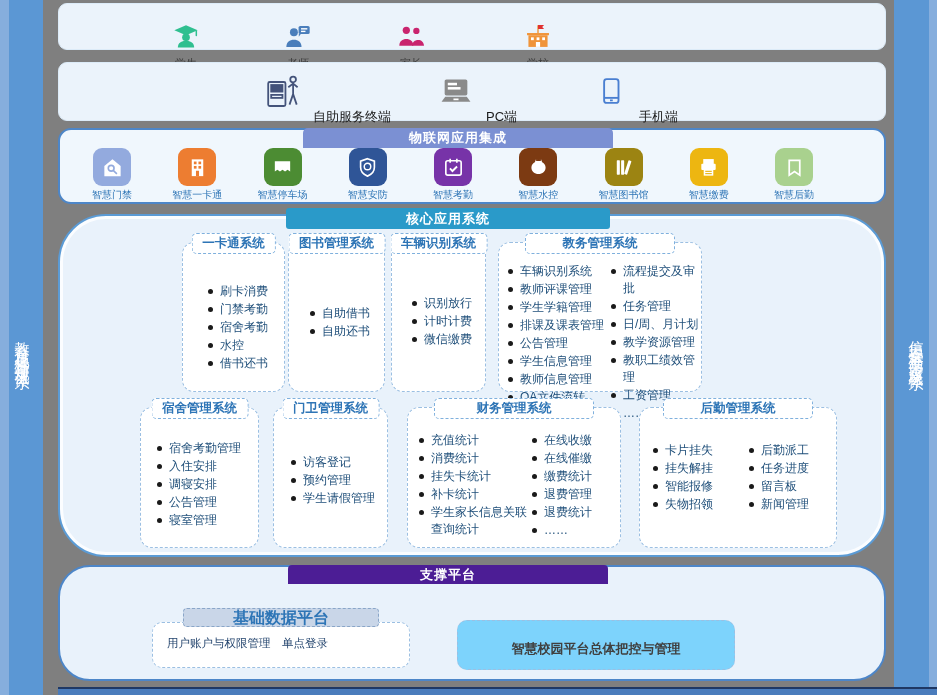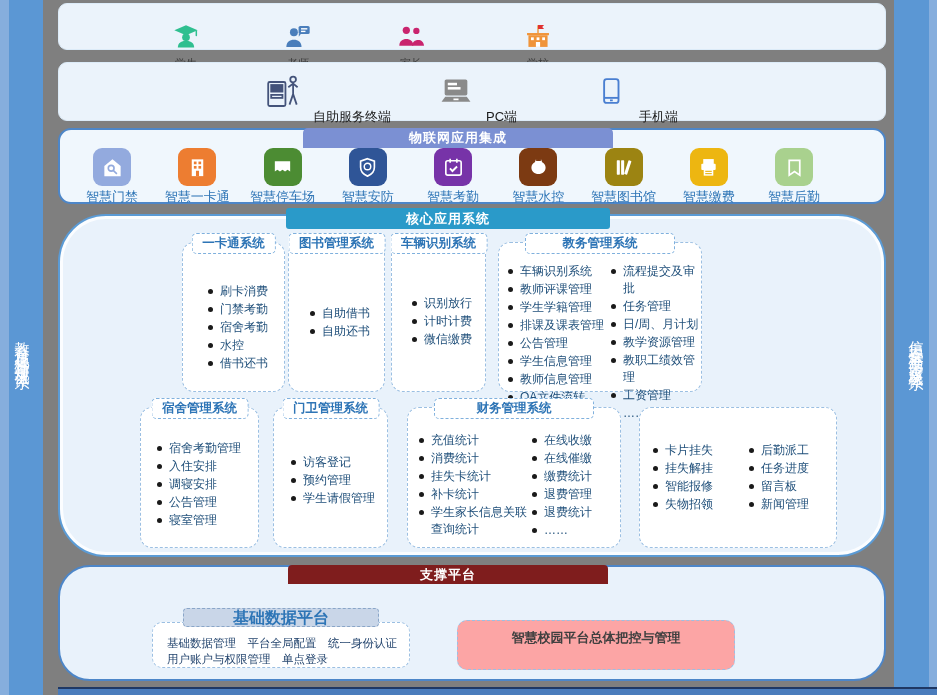--- a/index.html
+++ b/index.html
@@ -28,40 +28,40 @@
   .term-item{position:absolute;top:11px;display:flex;align-items:center;gap:13px;height:38px;}
   .term-item .lbl{font-size:13px;color:#1a1a1a;margin-top:47px;}
 
   
   .p-iot{top:128px;height:76px;background:#f0f7fd;border:2px solid #4d86c8;border-radius:13px;}
   .bar{position:absolute;color:#fff;font-weight:bold;font-size:13px;text-align:center;letter-spacing:1px;z-index:3;}
   .iot-bar{left:228px;top:-2px;width:310px;height:20px;line-height:20px;background:#7b90d3;border-radius:5px 5px 0 0;margin-left:15px;}
   .iot-row{position:absolute;left:0;top:18px;width:828px;padding-left:13px;padding-right:55px;display:flex;justify-content:space-between;}
   .iot-item{width:78px;text-align:center;}
   .tile{width:38px;height:38px;border-radius:9px;margin:0 auto;display:flex;align-items:center;justify-content:center;}
-  .iot-item .lbl{font-size:13px;color:#2e75b6;margin-top:2px;white-space:nowrap;}
+  .iot-item .lbl{font-size:10px;color:#2e75b6;margin-top:2px;white-space:nowrap;}
 
   
   .p-core{top:214px;height:343px;background:#e9f2fb;border:2px solid #5b9bd5;border-radius:48px;box-shadow:inset 0 0 0 3px #fbfdff;}
   .core-bar{left:226px;top:-8px;width:324px;height:21px;line-height:21px;background:#2a9ac9;border-radius:3px;}
 
   .sysbox{position:absolute;background:#fff;border:1.5px dashed #9bbfe2;border-radius:12px;}
   .sysbox-head{position:absolute;top:-10px;left:50%;transform:translateX(-50%);background:#fff;border:1.5px dashed #7fb0dd;border-radius:5px;padding:1px 10px;font-size:12.5px;font-weight:bold;color:#2e75b6;white-space:nowrap;z-index:2;}
   ul.sysitems{list-style:none;margin:0;padding:0;}
   li.sysitem{position:relative;padding-left:13px;font-size:12px;color:#1e4e79;line-height:17px;margin-bottom:1px;}
   li.sysitem::before{content:"";position:absolute;left:1px;top:6px;width:5px;height:5px;border-radius:50%;background:#1a1a1a;}
   .cols{display:flex;}
 
   
   .p-support{top:565px;height:116px;background:#e9f2fb;border:2px solid #4d86c8;border-radius:32px;}
-  .support-bar{left:228px;top:-2px;width:320px;height:19px;line-height:19px;background:#7f1d1d;border-radius:4px 4px 0 0;}
+  .support-bar{left:228px;top:-2px;width:320px;height:19px;line-height:19px;background:#4c1d95;border-radius:4px 4px 0 0;}
   .base-head{position:absolute;left:123px;top:41px;width:196px;height:19px;line-height:17px;background:#c9d6e8;border:1px dashed #8aa6c8;border-radius:4px;text-align:center;font-size:16px;font-weight:bold;color:#2e75b6;z-index:2;}
   .base-box{position:absolute;left:92px;top:55px;width:258px;height:46px;background:#fff;border:1.5px dashed #9bbfe2;border-radius:10px;padding:12px 0 0 14px;font-size:11.5px;color:#24456e;line-height:16px;}
   .backend-head{position:absolute;left:417px;top:32px;width:238px;height:25px;line-height:25px;background:#5e9444;border-radius:4px;text-align:center;font-size:14px;font-weight:bold;color:#fff;z-index:2;}
-  .backend-box{position:absolute;left:397px;top:53px;width:278px;height:50px;background:#fca5a5;border:1.5px dashed #9bbfe2;border-radius:10px;display:flex;align-items:flex-start;justify-content:center;}
+  .backend-box{position:absolute;left:397px;top:53px;width:278px;height:50px;background:#7dd3fc;border:1.5px dashed #9bbfe2;border-radius:10px;display:flex;align-items:center;justify-content:center;}
   .backend-box .txt{font-size:13px;font-weight:bold;color:#404040;padding-top:8px;}
 </style>
 </head>
 <body>
 
 <div class="stage">
 
   <div class="side left">
     <div class="side-text">教育信息化标准与规范体系</div>
   </div>
@@ -371,20 +371,21 @@
           <li class="sysitem">在线催缴</li>
           <li class="sysitem">缴费统计</li>
           <li class="sysitem">退费管理</li>
           <li class="sysitem">退费统计</li>
           <li class="sysitem">……</li>
         </ul>
       </div>
     </div>
 
     <div class="sysbox" style="left:579px;top:191px;width:198px;height:141px">
+      <div class="sysbox-head" style="width:150px;text-align:center">后勤管理系统</div>
       <div class="cols" style="padding:34px 0 0 12px">
         <ul class="sysitems" style="width:96px">
           <li class="sysitem">卡片挂失</li>
           <li class="sysitem">挂失解挂</li>
           <li class="sysitem">智能报修</li>
           <li class="sysitem">失物招领</li>
         </ul>
         <ul class="sysitems" style="width:84px">
           <li class="sysitem">后勤派工</li>
           <li class="sysitem">任务进度</li>
@@ -393,21 +394,20 @@
         </ul>
       </div>
     </div>
   </div>
 
   <div class="panel p-support">
     <div class="bar support-bar">支撑平台</div>
 
     <div class="base-head">基础数据平台</div>
     <div class="base-box">
-      <div>基础数据管理　平台全局配置　统一身份认证</div>
       <div>用户账户与权限管理　单点登录</div>
     </div>
 
     <div class="backend-box">
       <div class="txt">智慧校园平台总体把控与管理</div>
     </div>
   </div>
 
 </div>
 

